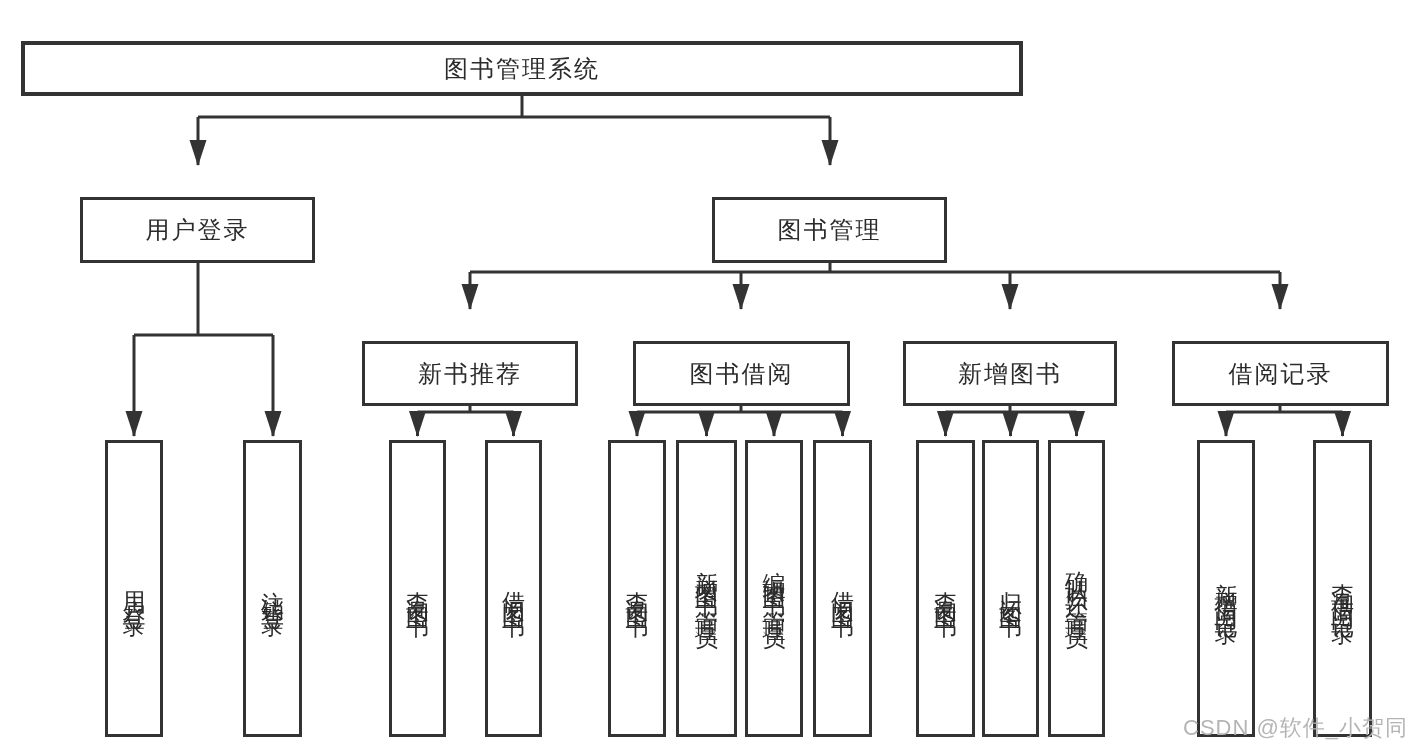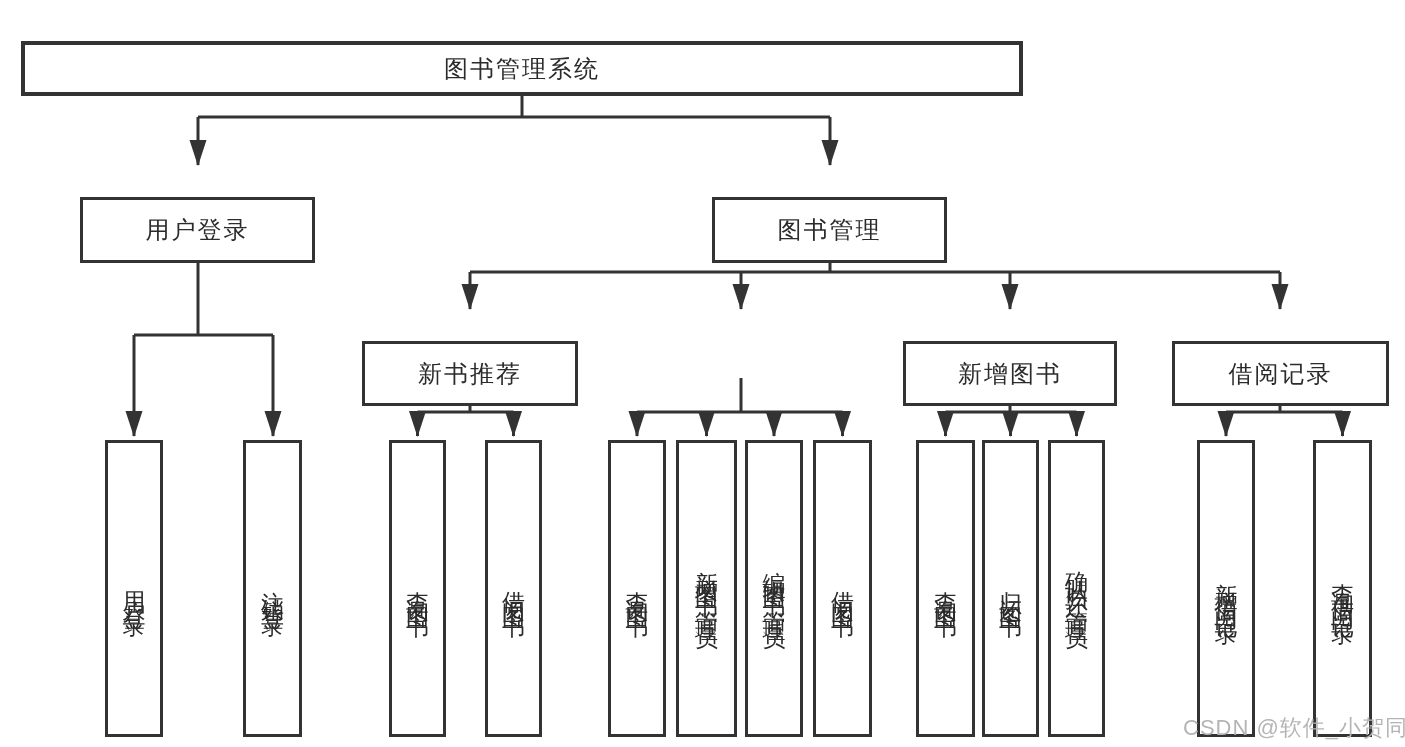--- a/index.html
+++ b/index.html
@@ -129,20 +129,21 @@
       <line class="ln" x1="1342.5" y1="412" x2="1342.5" y2="436" marker-end="url(#arrow)"></line>
     </g>
   </svg>
 
   <div class="node h-node" style="left:21px;top:13px;width:1002px;height:55px;border-width:4px">图书管理系统</div>
 
   <div class="node h-node" style="left:80px;top:169px;width:235px;height:66px">用户登录</div>
   <div class="node h-node" style="left:712px;top:169px;width:235px;height:66px">图书管理</div>
 
   <div class="node h-node" style="left:362px;top:313px;width:216px;height:65px">新书推荐</div>
+  <div class="node h-node" style="left:633px;top:313px;width:217px;height:65px">图书借阅</div>
   <div class="node h-node" style="left:903px;top:313px;width:214px;height:65px">新增图书</div>
   <div class="node h-node" style="left:1172px;top:313px;width:217px;height:65px">借阅记录</div>
 
   <div class="node v-node" style="left:105px;top:440px;width:58px;height:297px">
     <span class="vtext">用户登录</span>
   </div>
   <div class="node v-node" style="left:243px;top:440px;width:59px;height:297px">
     <span class="vtext">注销登录</span>
   </div>
 

